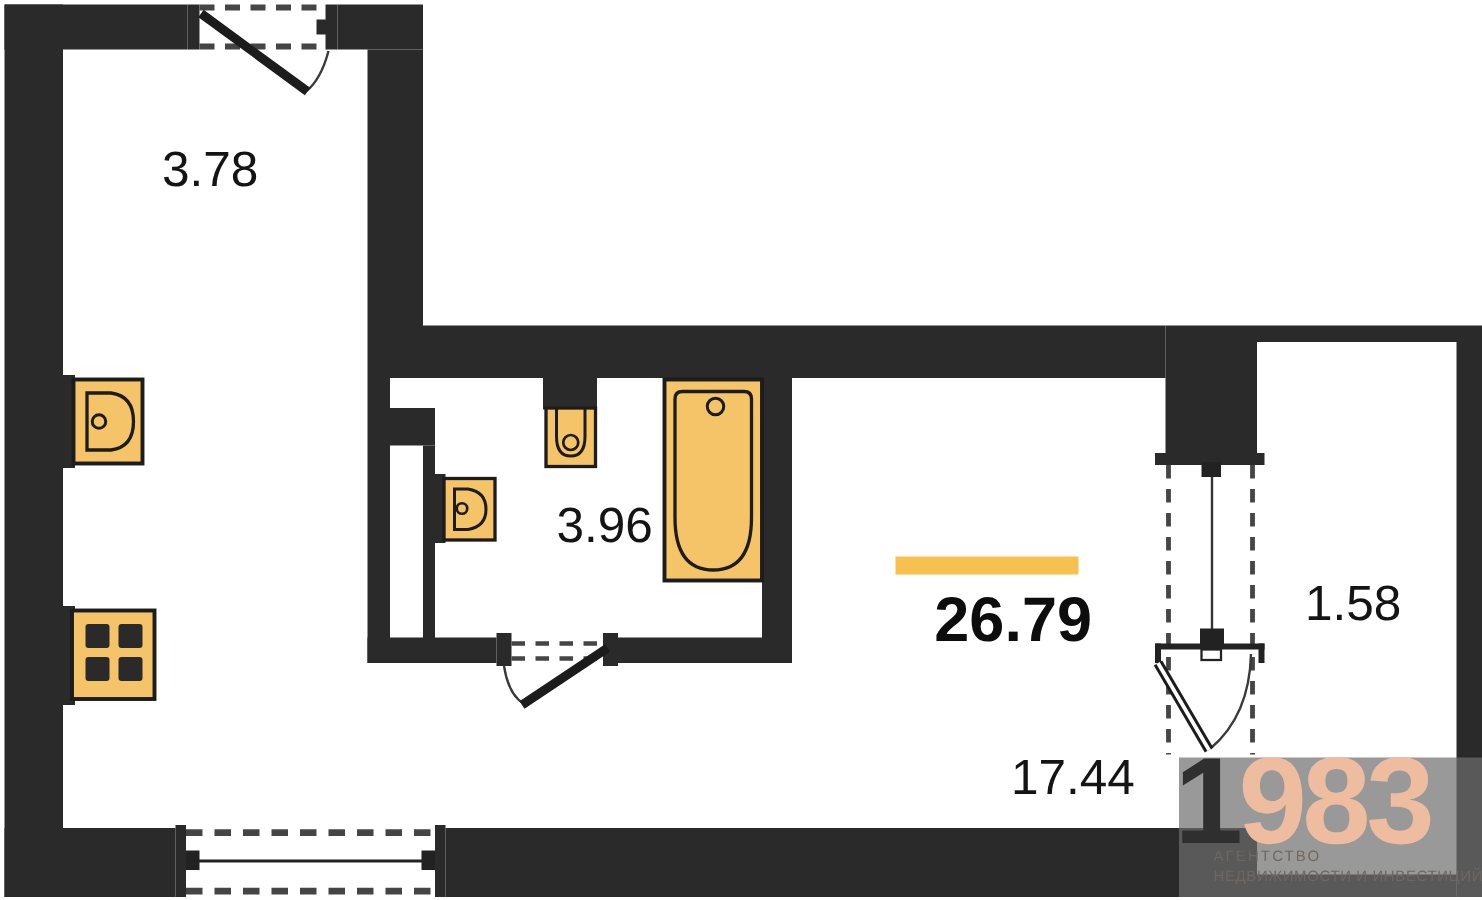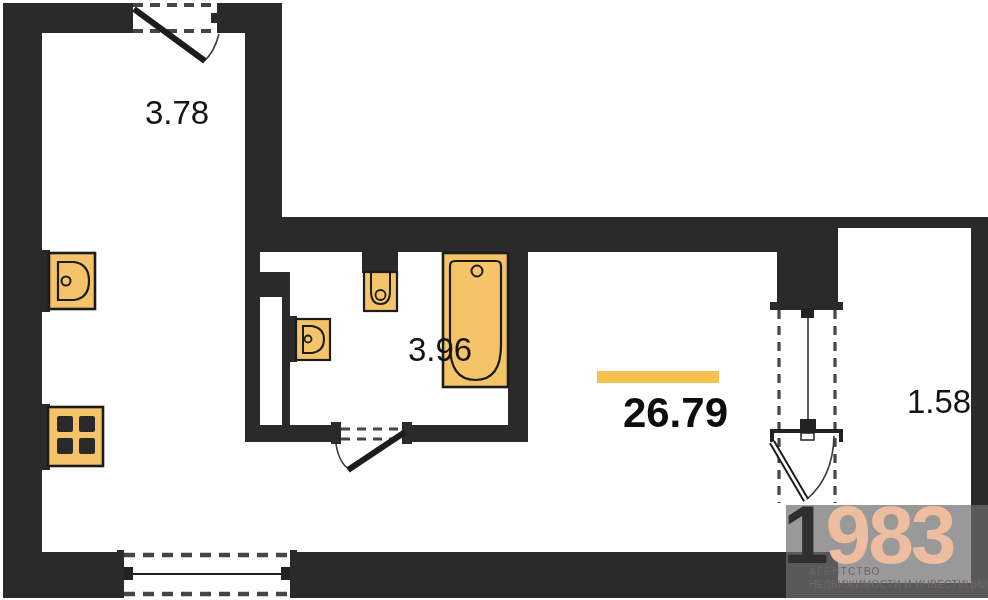--- a/index.html
+++ b/index.html
@@ -3,21 +3,21 @@
 <meta charset="utf-8">
 <style>
   html,body{margin:0;padding:0;background:#fff;}
   #plan-root{
     position:relative;width:988px;height:600px;background:var(--bg,#fff);
     font-family:"Liberation Sans", sans-serif;overflow:hidden;
   }
   #plan-svg{position:absolute;left:0;top:0;z-index:1;}
   .area-label{
     position:absolute;z-index:2;color:var(--label-text,#141414);
-    font-size:33px;font-weight:400;white-space:nowrap;margin-left:37px;
+    font-size:33px;font-weight:400;white-space:nowrap;
   }
   #total-area-bar{
     position:absolute;left:597px;top:371px;width:122px;height:12px;
     background:var(--accent-bar,#f6c14f);z-index:2;
   }
   #total-area-label{
     position:absolute;left:588px;top:389px;width:140px;text-align:right;
     font-size:42px;font-weight:700;color:#0d0d0d;z-index:2;white-space:nowrap;
   }
   #watermark-overlay{
@@ -141,20 +141,21 @@
 
     <g>
       <rect x="443" y="253" width="65" height="134" style="fill:var(--fixture-fill);stroke:var(--fixture-stroke)" stroke-width="2.6"></rect>
       <path d="M 450 266 Q 450 261 455 261 L 496 261 Q 501 261 501 266 L 501 345 Q 501 380 475.5 380 Q 450 380 450 345 Z" fill="none" style="stroke:var(--fixture-stroke)" stroke-width="2.2"></path>
       <circle cx="477" cy="271" r="5.5" fill="none" style="stroke:var(--fixture-stroke)" stroke-width="2"></circle>
     </g>
   </svg>
 
   <div class="area-label" style="left:108px;top:94px;">3.78</div>
   <div class="area-label" style="left:371px;top:331px;">3.96</div>
+  <div class="area-label" style="left:674px;top:499px;">17.44</div>
   <div class="area-label" style="left:870px;top:383px;">1.58</div>
 
   <div id="total-area-bar"></div>
   <div id="total-area-label">26.79</div>
 
   <div id="watermark-overlay"></div>
   <div id="watermark-digits"><span class="d1">1</span><span class="d983">983</span></div>
   <div id="wm-line1" class="wm-text">АГЕНТСТВО</div>
   <div id="wm-line2" class="wm-text">НЕДВИЖИМОСТИ И ИНВЕСТИЦИЙ</div>
 

